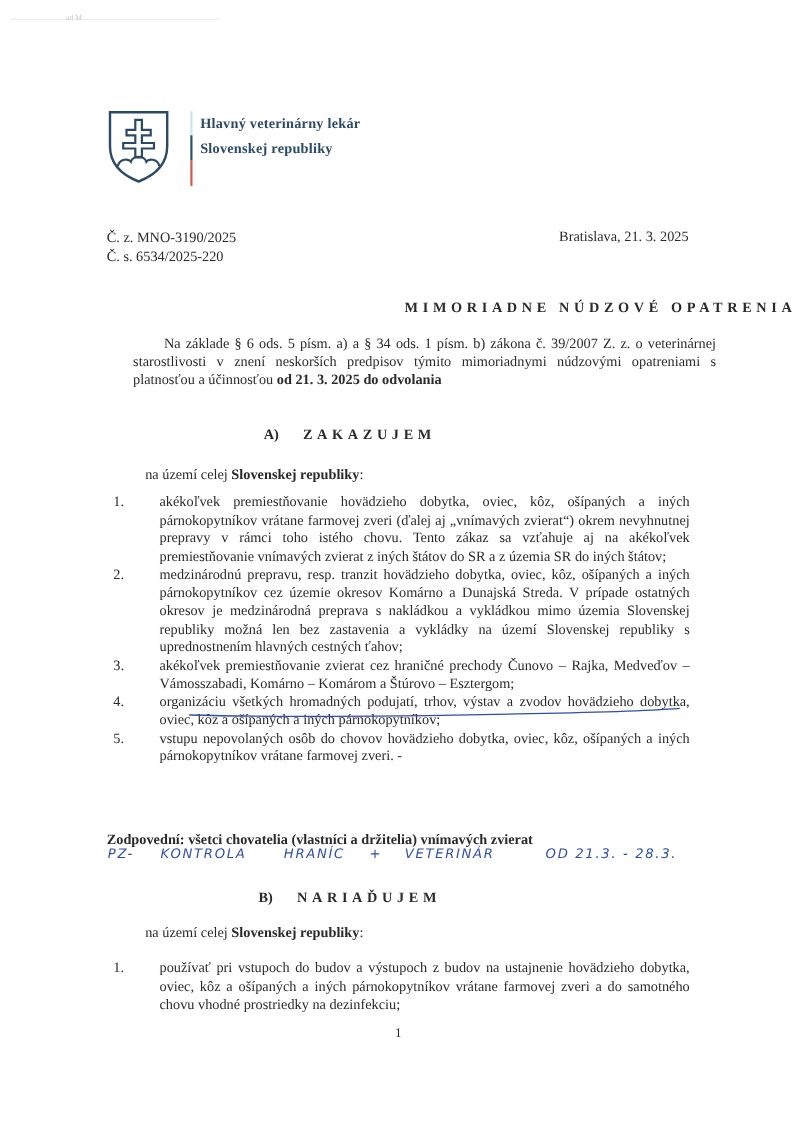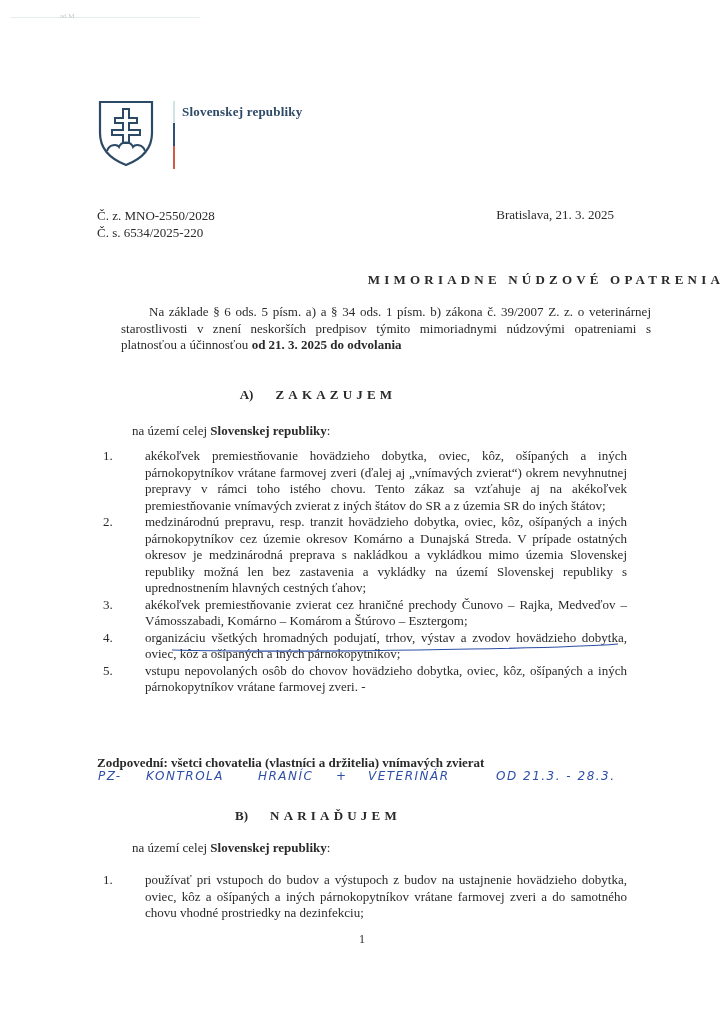--- a/index.html
+++ b/index.html
@@ -7,21 +7,21 @@
          font-family: "Liberation Serif", "DejaVu Serif", serif; color: #2a2a2a; }
   .scanline { position: absolute; left: 10px; top: 17px; width: 190px; height: 1px; background: #e4efec; }
   .scanmark { position: absolute; left: 12px; top: 12px; font-size: 7px; color: #c8c8c8; margin-left: 48px; }
   .crest { position: absolute; left: 97px; top: 99px; width: 58px; height: 68px; }
   .flagbar { position: absolute; left: 173px; top: 101px; width: 2px; height: 68px; }
   .flagbar .w { height: 22px; background: #cfe5e3; }
   .flagbar .b { height: 23px; background: #2e4f6e; }
   .flagbar .r { height: 23px; background: #d05a4a; }
   .org { position: absolute; left: 182px; top: 100px; font-weight: bold; color: #2c4a66; font-size: 13px; line-height: 23px; letter-spacing: 0.2px; }
   .ref { position: absolute; left: 97px; top: 207px; font-size: 13px; line-height: 17px; }
-  .place-date { position: absolute; right: 110px; top: 207px; font-size: 13px; }
+  .place-date { position: absolute; right: 98px; top: 207px; font-size: 13px; }
   .title { position: absolute; left: 0; width: 724px; top: 272px; text-align: right; font-weight: bold; font-size: 13px; letter-spacing: 4.2px; }
   .intro { position: absolute; left: 97px; width: 530px; top: 304px; font-size: 13px; line-height: 16.5px; text-align: justify; margin-left: 24px; }
   .intro .ind { display: inline-block; width: 28px; }
   .section-h { position: absolute; left: 0; width: 636px; text-align: center; font-weight: bold; font-size: 13px; }
   .section-h .letter { margin-right: 22px; letter-spacing: 0; }
   .section-h .word { letter-spacing: 4.2px; }
   .scope { position: absolute; left: 97px; font-size: 13px; margin-left: 35px; }
   .list { position: absolute; left: 103px; width: 524px; font-size: 13px; line-height: 16.5px; }
   .li { display: flex; }
   .li .num { width: 42px; flex: none; }
@@ -44,25 +44,26 @@
   <path d="M10 52 C12 45 20 45 22 48 C24 42 34 42 36 48 C38 45 46 45 48 52" fill="none" stroke="#2c4a66" stroke-width="2"></path>
 </svg>
 
 <div class="flagbar">
   <div class="w"></div>
     <div class="b"></div>
     <div class="r"></div>
 </div>
 
 <div class="org">
+  <div>Hlavný veterinárny lekár</div>
   <div>Slovenskej republiky</div>
 </div>
 
 <div class="ref">
-  <div>Č. z. MNO-2550/2028</div>
+  <div>Č. z. MNO-3190/2025</div>
   <div>Č. s. 6534/2025-220</div>
 </div>
 <div class="place-date">Bratislava, 21. 3. 2025</div>
 
 <div class="title">MIMORIADNE NÚDZOVÉ OPATRENIA</div>
 
 <div class="intro">
   <span class="ind"></span><span>Na základe § 6 ods. 5 písm. a) a § 34 ods. 1 písm. b) zákona č. 39/2007 Z. z. o veterinárnej starostlivosti v znení neskorších predpisov týmito mimoriadnymi núdzovými opatreniami  s platnosťou a účinnosťou </span><b>od 21. 3. 2025 do odvolania</b>
 </div>
 

